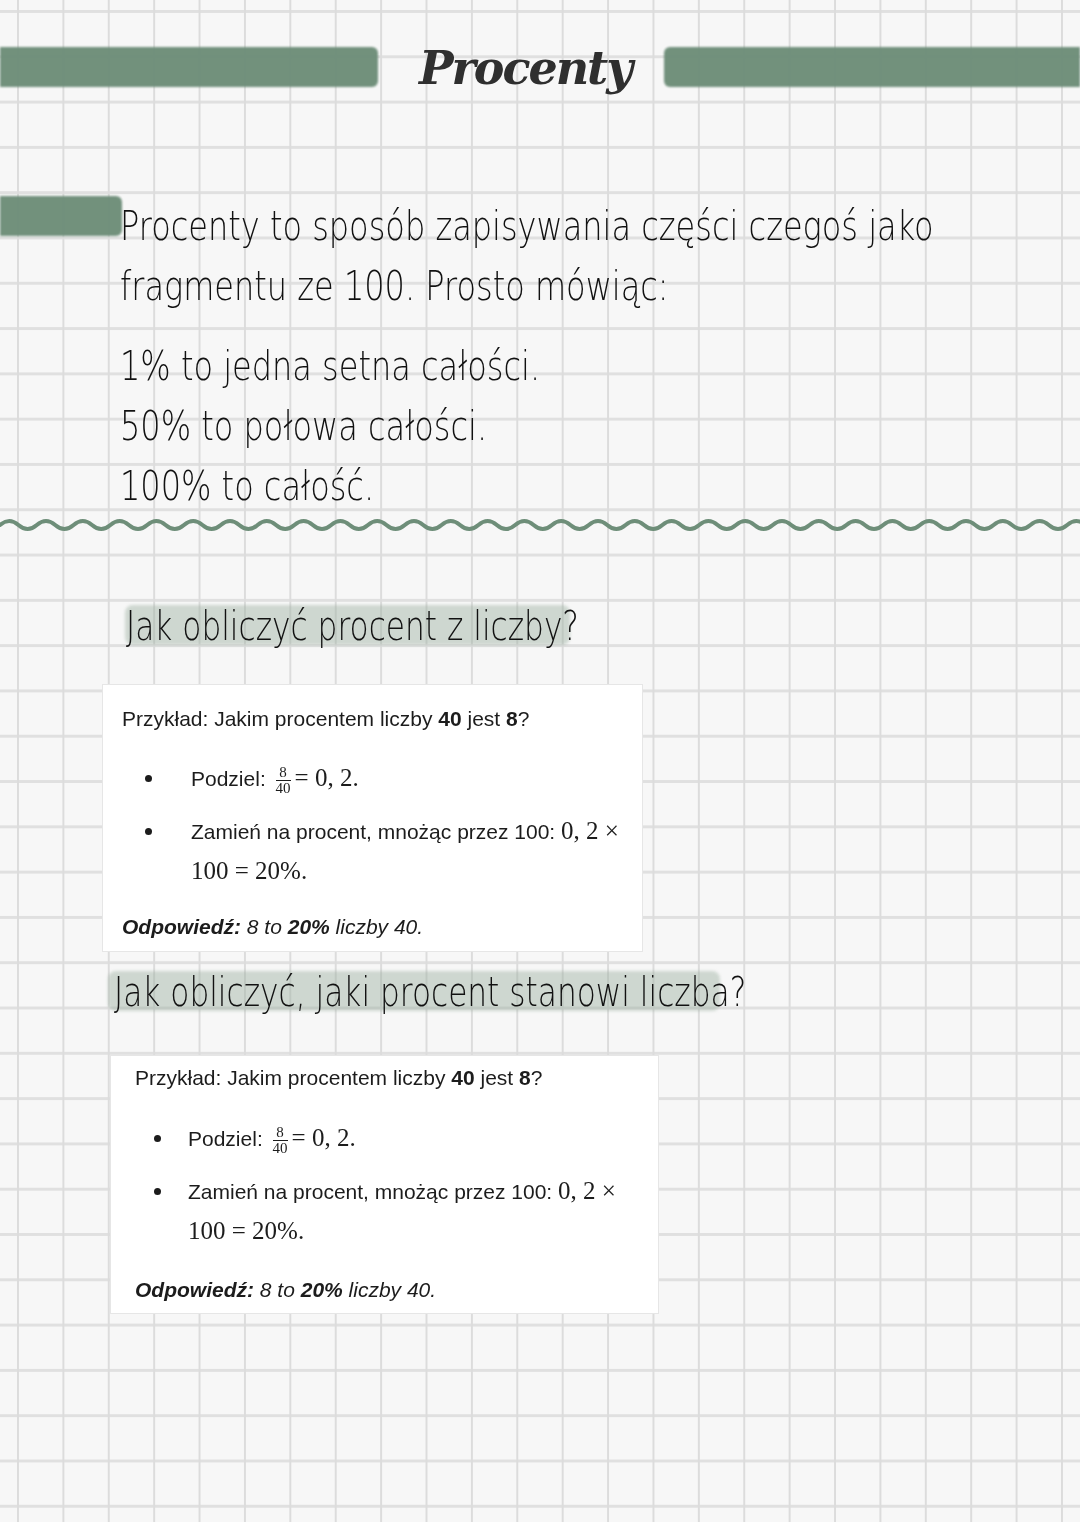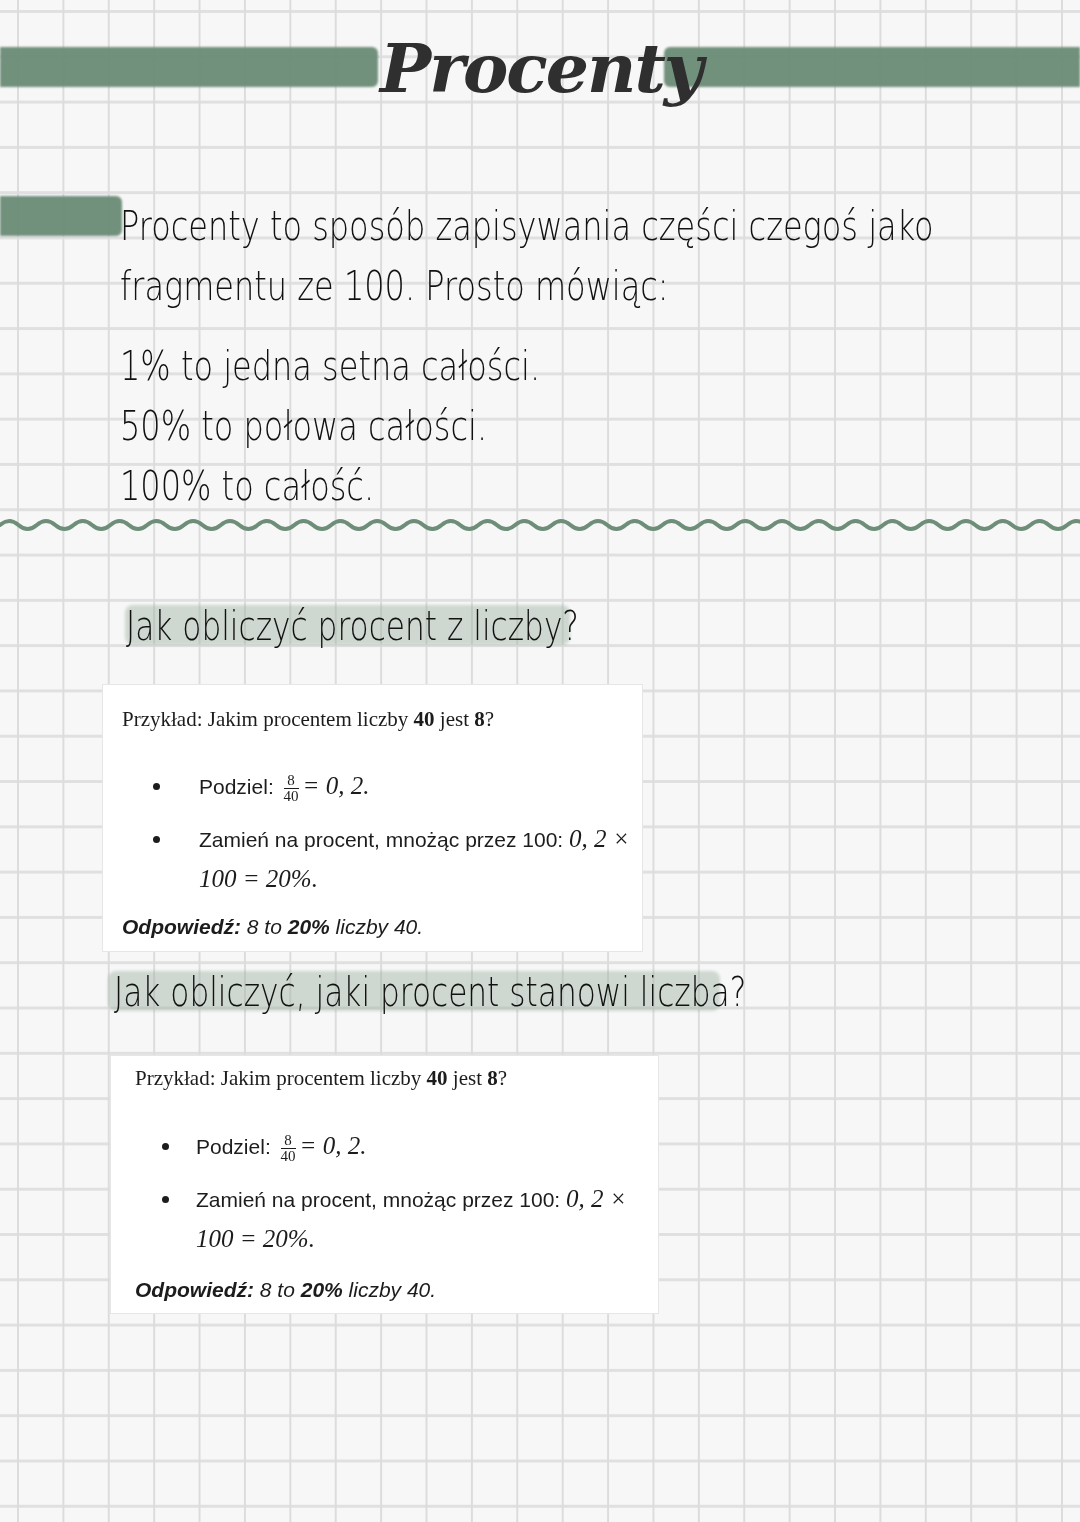--- a/index.html
+++ b/index.html
@@ -13,48 +13,48 @@
     background-position: 17px 10px;
     font-family: "Liberation Sans", sans-serif;
   }
   .bar {
     position: absolute; background: #6e8e79; border-radius: 6px;
     filter: blur(0.8px); opacity: 0.97;
   }
   .title {
     position: absolute; left: 380px; top: 18px; width: 290px; text-align: center;
     font-family: "DejaVu Serif", serif; font-style: italic; font-weight: bold;
-    font-size: 68px; color: #2f2f2f; letter-spacing: -2px; line-height: 100px;
+    font-size: 46px; color: #2f2f2f; letter-spacing: -2px; line-height: 100px;
   }
   .hand {
     position: absolute; color: #111;
     font-family: "DejaVu Sans", sans-serif; font-weight: 300;
     transform: scaleX(0.78); transform-origin: left center;
     white-space: nowrap; letter-spacing: 0px;
   }
   .intro { left: 120px; top: 196px; font-size: 41px; line-height: 60px; }
   .facts { left: 120px; top: 336px; font-size: 41px; line-height: 60px; }
   .wave { position: absolute; left: 0; top: 514px; width: 1080px; height: 22px; }
   .hl {
     position: absolute; background: rgba(150,172,156,0.42); border-radius: 8px;
     filter: blur(1.5px);
   }
   .h2 { font-size: 40px; line-height: 44px; }
   .card {
     position: absolute; background: #ffffff; border: 1px solid #e6e6e6;
     color: #1c1c1c; font-size: 21px;
   }
-  .card .q { position: absolute; font-family: Liberation Serif, serif; }
-  .card ul { position: absolute; margin: 16px; padding: 0; list-style: none; }
+  .card .q { position: absolute; }
+  .card ul { position: absolute; margin: 8px; padding: 0; list-style: none; }
   .card li { position: relative; padding-left: 46px; line-height: 39px; }
   .card li .dot {
     position: absolute; left: 0; top: 17px; width: 7px; height: 7px;
     background: #1c1c1c; border-radius: 50%;
   }
-  .math { font-family: "Liberation Serif", serif; font-size: 25px; font-style: italic; }
+  .math { font-family: "Liberation Serif", serif; font-size: 25px; }
   .frac { display: inline-block; vertical-align: middle; text-align: center;
     font-family: "Liberation Serif", serif; font-size: 15px; line-height: 15px; margin: 0 4px; }
   .frac .num { display: block; border-bottom: 1px solid #1c1c1c; padding: 0 1px; }
   .frac .den { display: block; }
   .card .ans { position: absolute; font-style: italic; }
   b { font-weight: bold; }
 </style>
 </head>
 <body>
 

